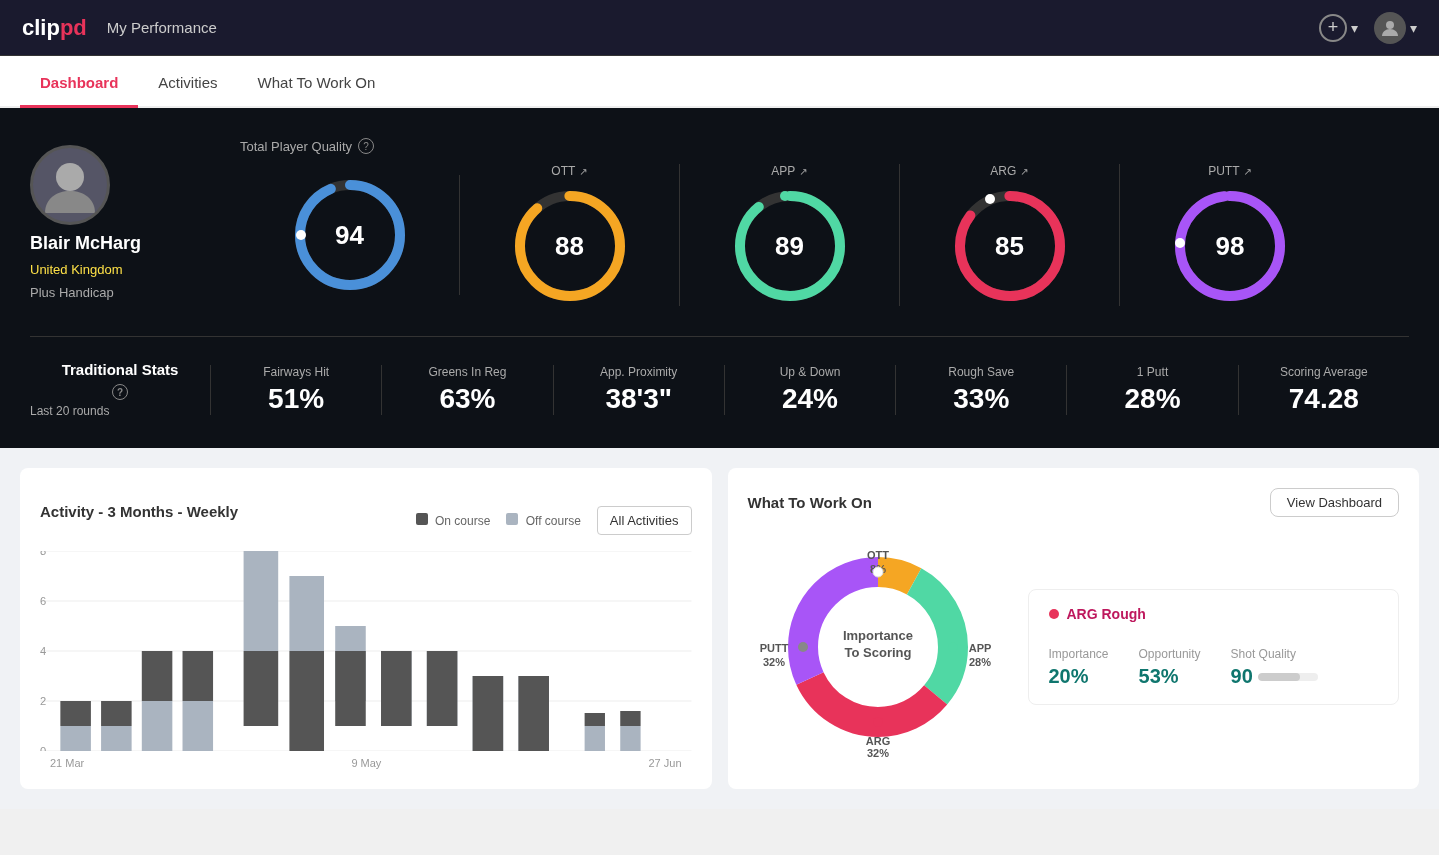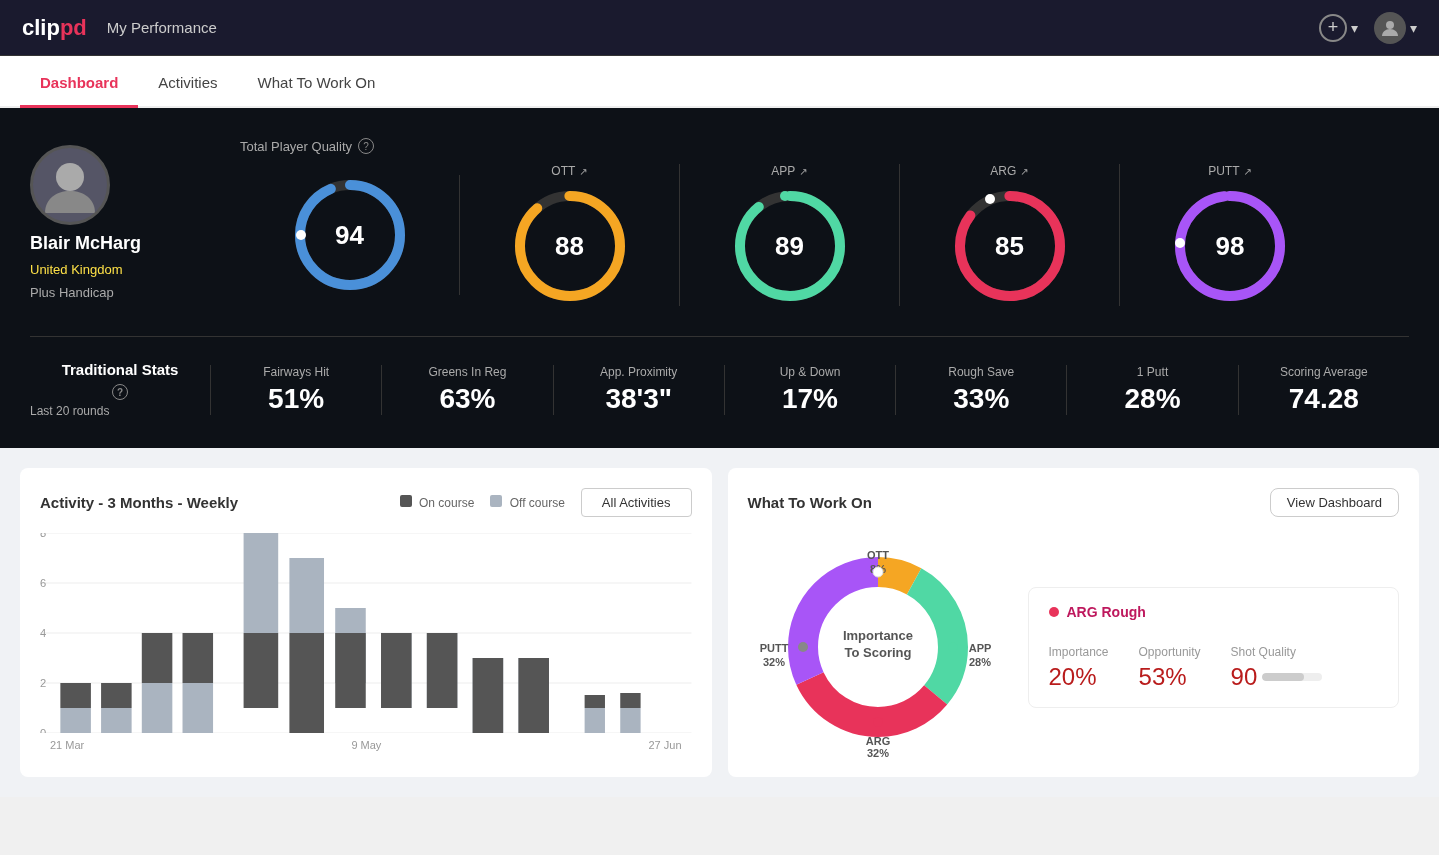--- a/index.html
+++ b/index.html
@@ -281,21 +281,21 @@
     .legend-dot {
       width: 12px;
       height: 12px;
       border-radius: 2px;
       display: inline-block;
       margin-right: 4px;
     }
     .all-activities-btn {
       border: 1px solid #ccc;
       background: #fff;
-      padding: 6px 20px;
+      padding: 6px 12px;
       border-radius: 4px;
       font-size: 13px;
       cursor: pointer;
       color: #333;
     }
     .chart-area {
       position: relative;
       height: 200px;
     }
     .chart-svg { width: 100%; height: 100%; }
@@ -372,23 +372,23 @@
     .metric-col {
       display: flex;
       flex-direction: column;
       gap: 4px;
     }
     .metric-label {
       font-size: 12px;
       color: #999;
     }
     .metric-value {
-      font-size: 24px;
-      font-weight: normal;
-      color: #b91c1c;
+      font-size: 20px;
+      font-weight: bold;
+      color: #0f766e;
     }
     .score-bar {
       display: flex;
       align-items: center;
       gap: 5px;
     }
     .score-bg {
       width: 60px;
       height: 8px;
       background: #eee;
@@ -545,21 +545,21 @@
     <div class="stat-col">
       <div class="stat-col-label">Greens In Reg</div>
       <div class="stat-col-value">63%</div>
     </div>
     <div class="stat-col">
       <div class="stat-col-label">App. Proximity</div>
       <div class="stat-col-value">38'3"</div>
     </div>
     <div class="stat-col">
       <div class="stat-col-label">Up &amp; Down</div>
-      <div class="stat-col-value">17%</div>
+      <div class="stat-col-value">24%</div>
     </div>
     <div class="stat-col">
       <div class="stat-col-label">Rough Save</div>
       <div class="stat-col-value">33%</div>
     </div>
     <div class="stat-col">
       <div class="stat-col-label">1 Putt</div>
       <div class="stat-col-value">28%</div>
     </div>
     <div class="stat-col">
@@ -567,21 +567,21 @@
       <div class="stat-col-value">74.28</div>
     </div>
   </div>
 </section>
 
 <div class="panels">
 
   <div class="panel">
     <div class="chart-header">
       <span class="chart-title">Activity - 3 Months - Weekly</span>
-      <div style="display:flex;align-items:center;gap:16px;">
+      <div style="display:flex;align-items:center;gap:16px;margin-top:18px;">
         <div class="chart-legend">
           <span>
             <span class="legend-dot" style="background:#555;"></span>
             <span>On course</span>
           </span>
           <span>
             <span class="legend-dot" style="background:#aab4c0;"></span>
             <span>Off course</span>
           </span>
         </div>

